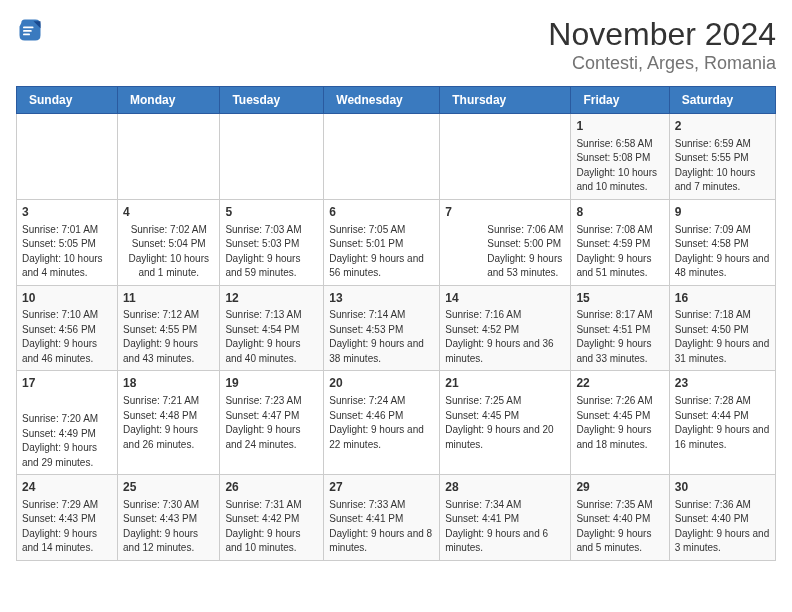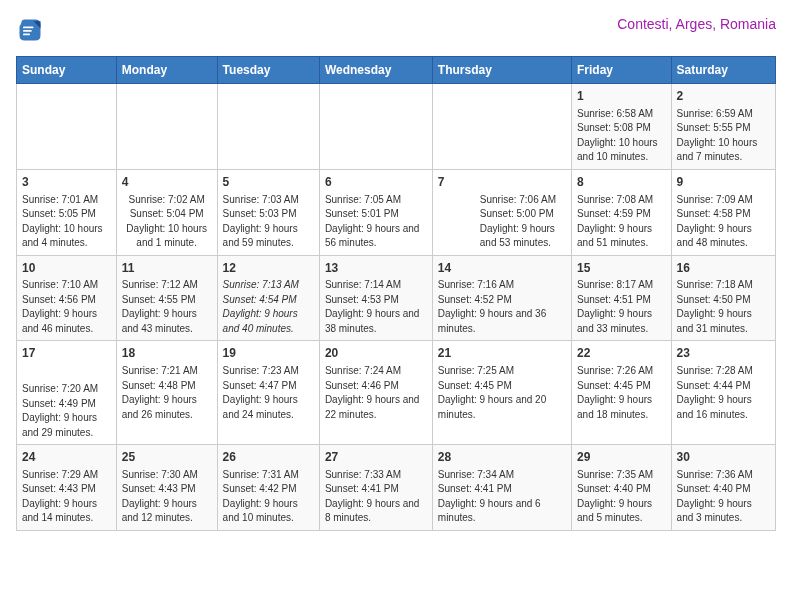--- a/index.html
+++ b/index.html
@@ -36,32 +36,32 @@
     }
     .title-block {
       text-align: right;
     }
     .month-title {
       font-size: 32px;
       font-weight: normal;
       color: #333;
     }
     .subtitle {
-      font-size: 14px;
-      color: #a21caf;
+      font-size: 18px;
+      color: #737373;
     }
     table {
       width: 100%;
       border-collapse: collapse;
       font-size: 11px;
     }
     thead tr th {
       background-color: #3a7abf;
       color: #fff;
-      padding: 6px 5px;
+      padding: 6px 12px;
       text-align: left;
       font-size: 12px;
       font-weight: bold;
       border: 1px solid #2a5a9f;
     }
     tbody tr td {
       border: 1px solid #ccc;
       vertical-align: top;
       padding: 4px 5px;
       min-height: 70px;
@@ -97,20 +97,21 @@
   <div class="logo">
     <svg class="logo-icon" viewBox="0 0 32 32" xmlns="http://www.w3.org/2000/svg">
       <path d="M6 8 Q6 4 10 4 L22 4 Q28 4 28 10 L28 22 Q28 28 22 28 L10 28 Q4 28 4 22 L4 12 Z" fill="#3a7abf"></path>
       <path d="M20 6 L28 6 L28 14 Z" fill="#1a4a8f"></path>
       <rect x="8" y="12" width="12" height="2" fill="#fff" rx="1"></rect>
       <rect x="8" y="16" width="10" height="2" fill="#fff" rx="1"></rect>
       <rect x="8" y="20" width="8" height="2" fill="#fff" rx="1"></rect>
     </svg>
   </div>
   <div class="title-block">
+    <div class="month-title">November 2024</div>
     <div class="subtitle">Contesti, Arges, Romania</div>
   </div>
 </div>
 
 <table>
   <thead>
     <tr>
     <th>Sunday</th>
         <th>Monday</th>
         <th>Tuesday</th>
@@ -192,21 +193,21 @@
 Daylight: 9 hours and 46 minutes.</div>
         </td>
         <td>
           <span class="day-num">11</span>
           <div class="day-info" style="white-space: pre-line;">Sunrise: 7:12 AM
 Sunset: 4:55 PM
 Daylight: 9 hours and 43 minutes.</div>
         </td>
         <td>
           <span class="day-num">12</span>
-          <div class="day-info" style="white-space: pre-line; font-style: italic;">Sunrise: 7:13 AM
+          <div class="day-info" style="white-space: pre-line;">Sunrise: 7:13 AM
 Sunset: 4:54 PM
 Daylight: 9 hours and 40 minutes.</div>
         </td>
         <td>
           <span class="day-num">13</span>
           <div class="day-info" style="white-space: pre-line;">Sunrise: 7:14 AM
 Sunset: 4:53 PM
 Daylight: 9 hours and 38 minutes.</div>
         </td>
         <td>

